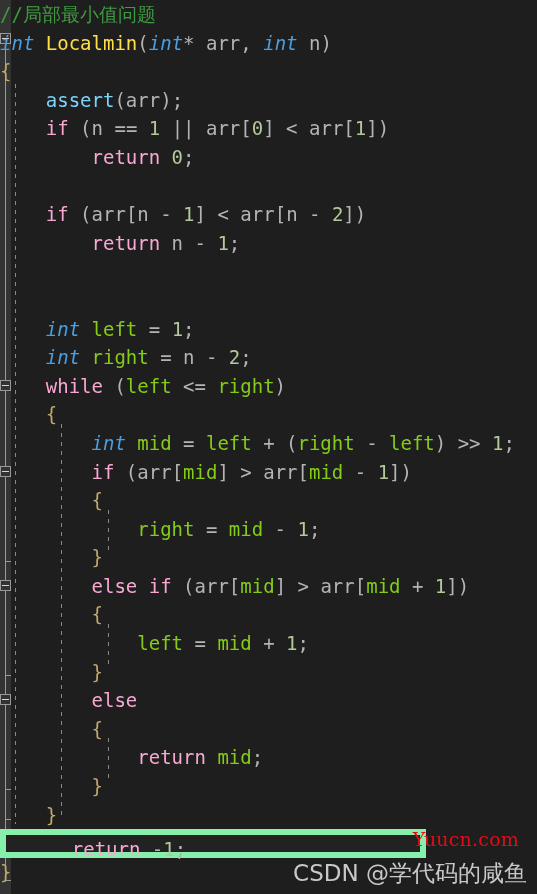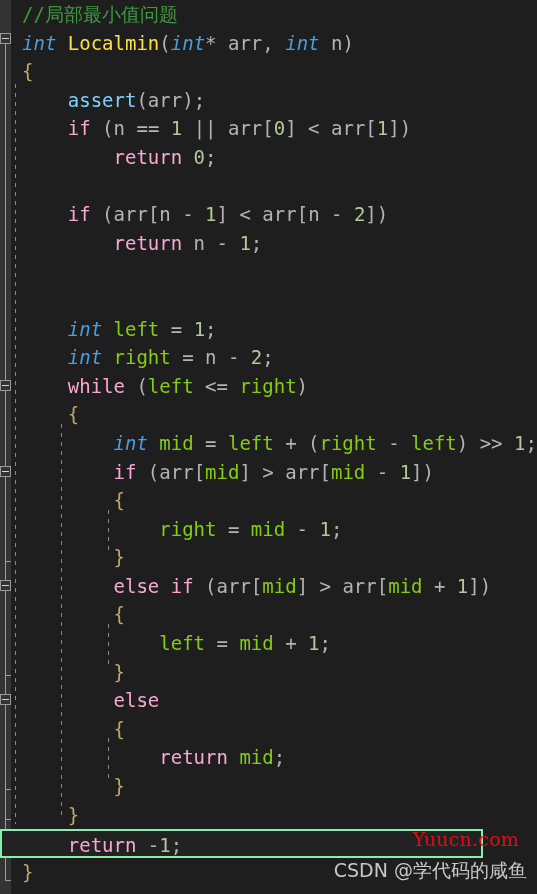--- a/index.html
+++ b/index.html
@@ -87,32 +87,31 @@
     left: 0;
     top: 0;
     width: 537px;
     font-size: 19px;
     line-height: 28.6px;
     white-space: pre;
     letter-spacing: 0px;
   }
   .line {
     height: 28.6px;
-    padding-left: 22px;
     box-sizing: border-box;
     position: relative;
   }
 
   
   .line.current {
-    border: 2px solid #86efac;
+    border: 6px solid #86efac;
     box-sizing: border-box;
     padding-left: 20px;
     background: #222222;
-    width: 483px;
+    width: 426px;
   }
 
   
   .t-comment  { color: #3f9a3f; }
   .t-keyword  { color: #f9a8d4; }
   .t-type     { color: #4a9fe0; font-style: italic; }
   .t-func     { color: #fde047; }
   .t-ident    { color: #b4b4b4; margin-top: 38px; }
   .t-var      { color: #84cc16; }
   .t-num      { color: #b2c99a; }
@@ -130,21 +129,21 @@
     font-family: "DejaVu Serif", "Liberation Serif", serif;
     font-size: 19px;
     letter-spacing: 0.2px;
   }
   .wm-csdn {
     position: absolute;
     right: 10px;
     top: 858px;
     color: #c8c8c8;
     font-family: "DejaVu Sans", "Liberation Sans", sans-serif;
-    font-size: 19px;
+    font-size: 23px;
   }
 </style>
 </head>
 <body>
 
 <div id="editor">
 
   <div class="fold-margin"></div>
 
   <div class="fold-line" style="top:40px; height:826px;"></div>

